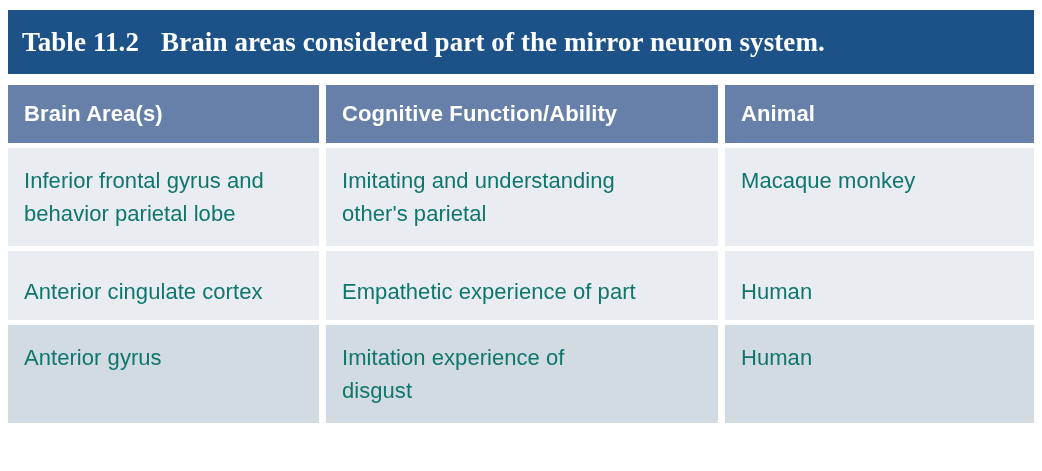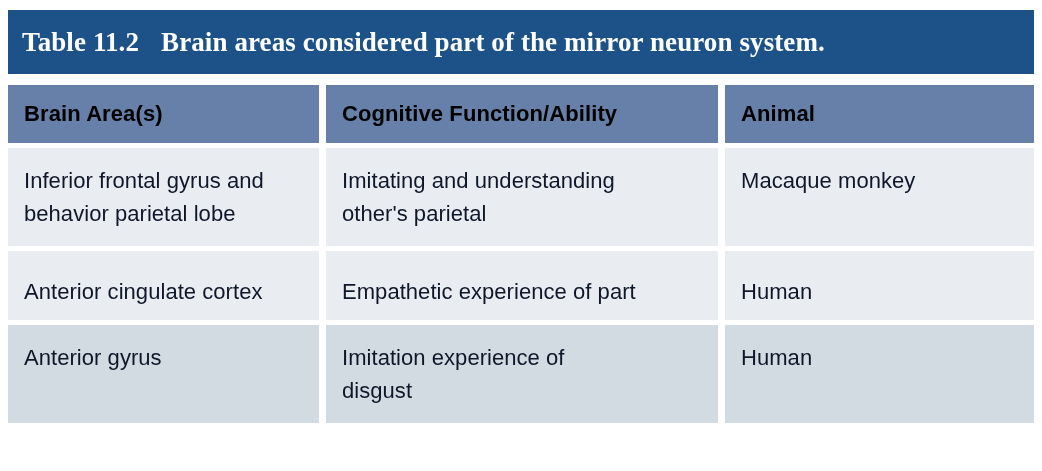--- a/index.html
+++ b/index.html
@@ -77,34 +77,34 @@
     border-right: none;
     margin-top: 12px;
   }
   .data-table tr:last-child td {
     border-bottom: none;
   }
 
   
   thead th {
     background: #6680a9;
-    color: #000000;
+    color: #ffffff;
     font-family: "Liberation Sans", sans-serif;
     font-weight: bold;
     font-size: 22px;
     text-align: left;
     height: 55px;
     padding-top: 14px;
     padding-bottom: 12px;
     letter-spacing: 0.1px;
   }
 
   
   tbody td {
-    color: #0f172a;
+    color: #0f766e;
     font-size: 22px;
     line-height: 33px;
     letter-spacing: 0.05px;
   }
   tbody tr.row-light td { background: #e9ecf1; }
   tbody tr.row-dark  td { background: #d2dae2; }
 
   tbody tr.h-tall td   { height: 92px; }
   tbody tr.h-mid td    { height: 86px; }
   tbody tr.h-short td  { height: 54px; padding-top: 24px; padding-bottom: 12px; }

